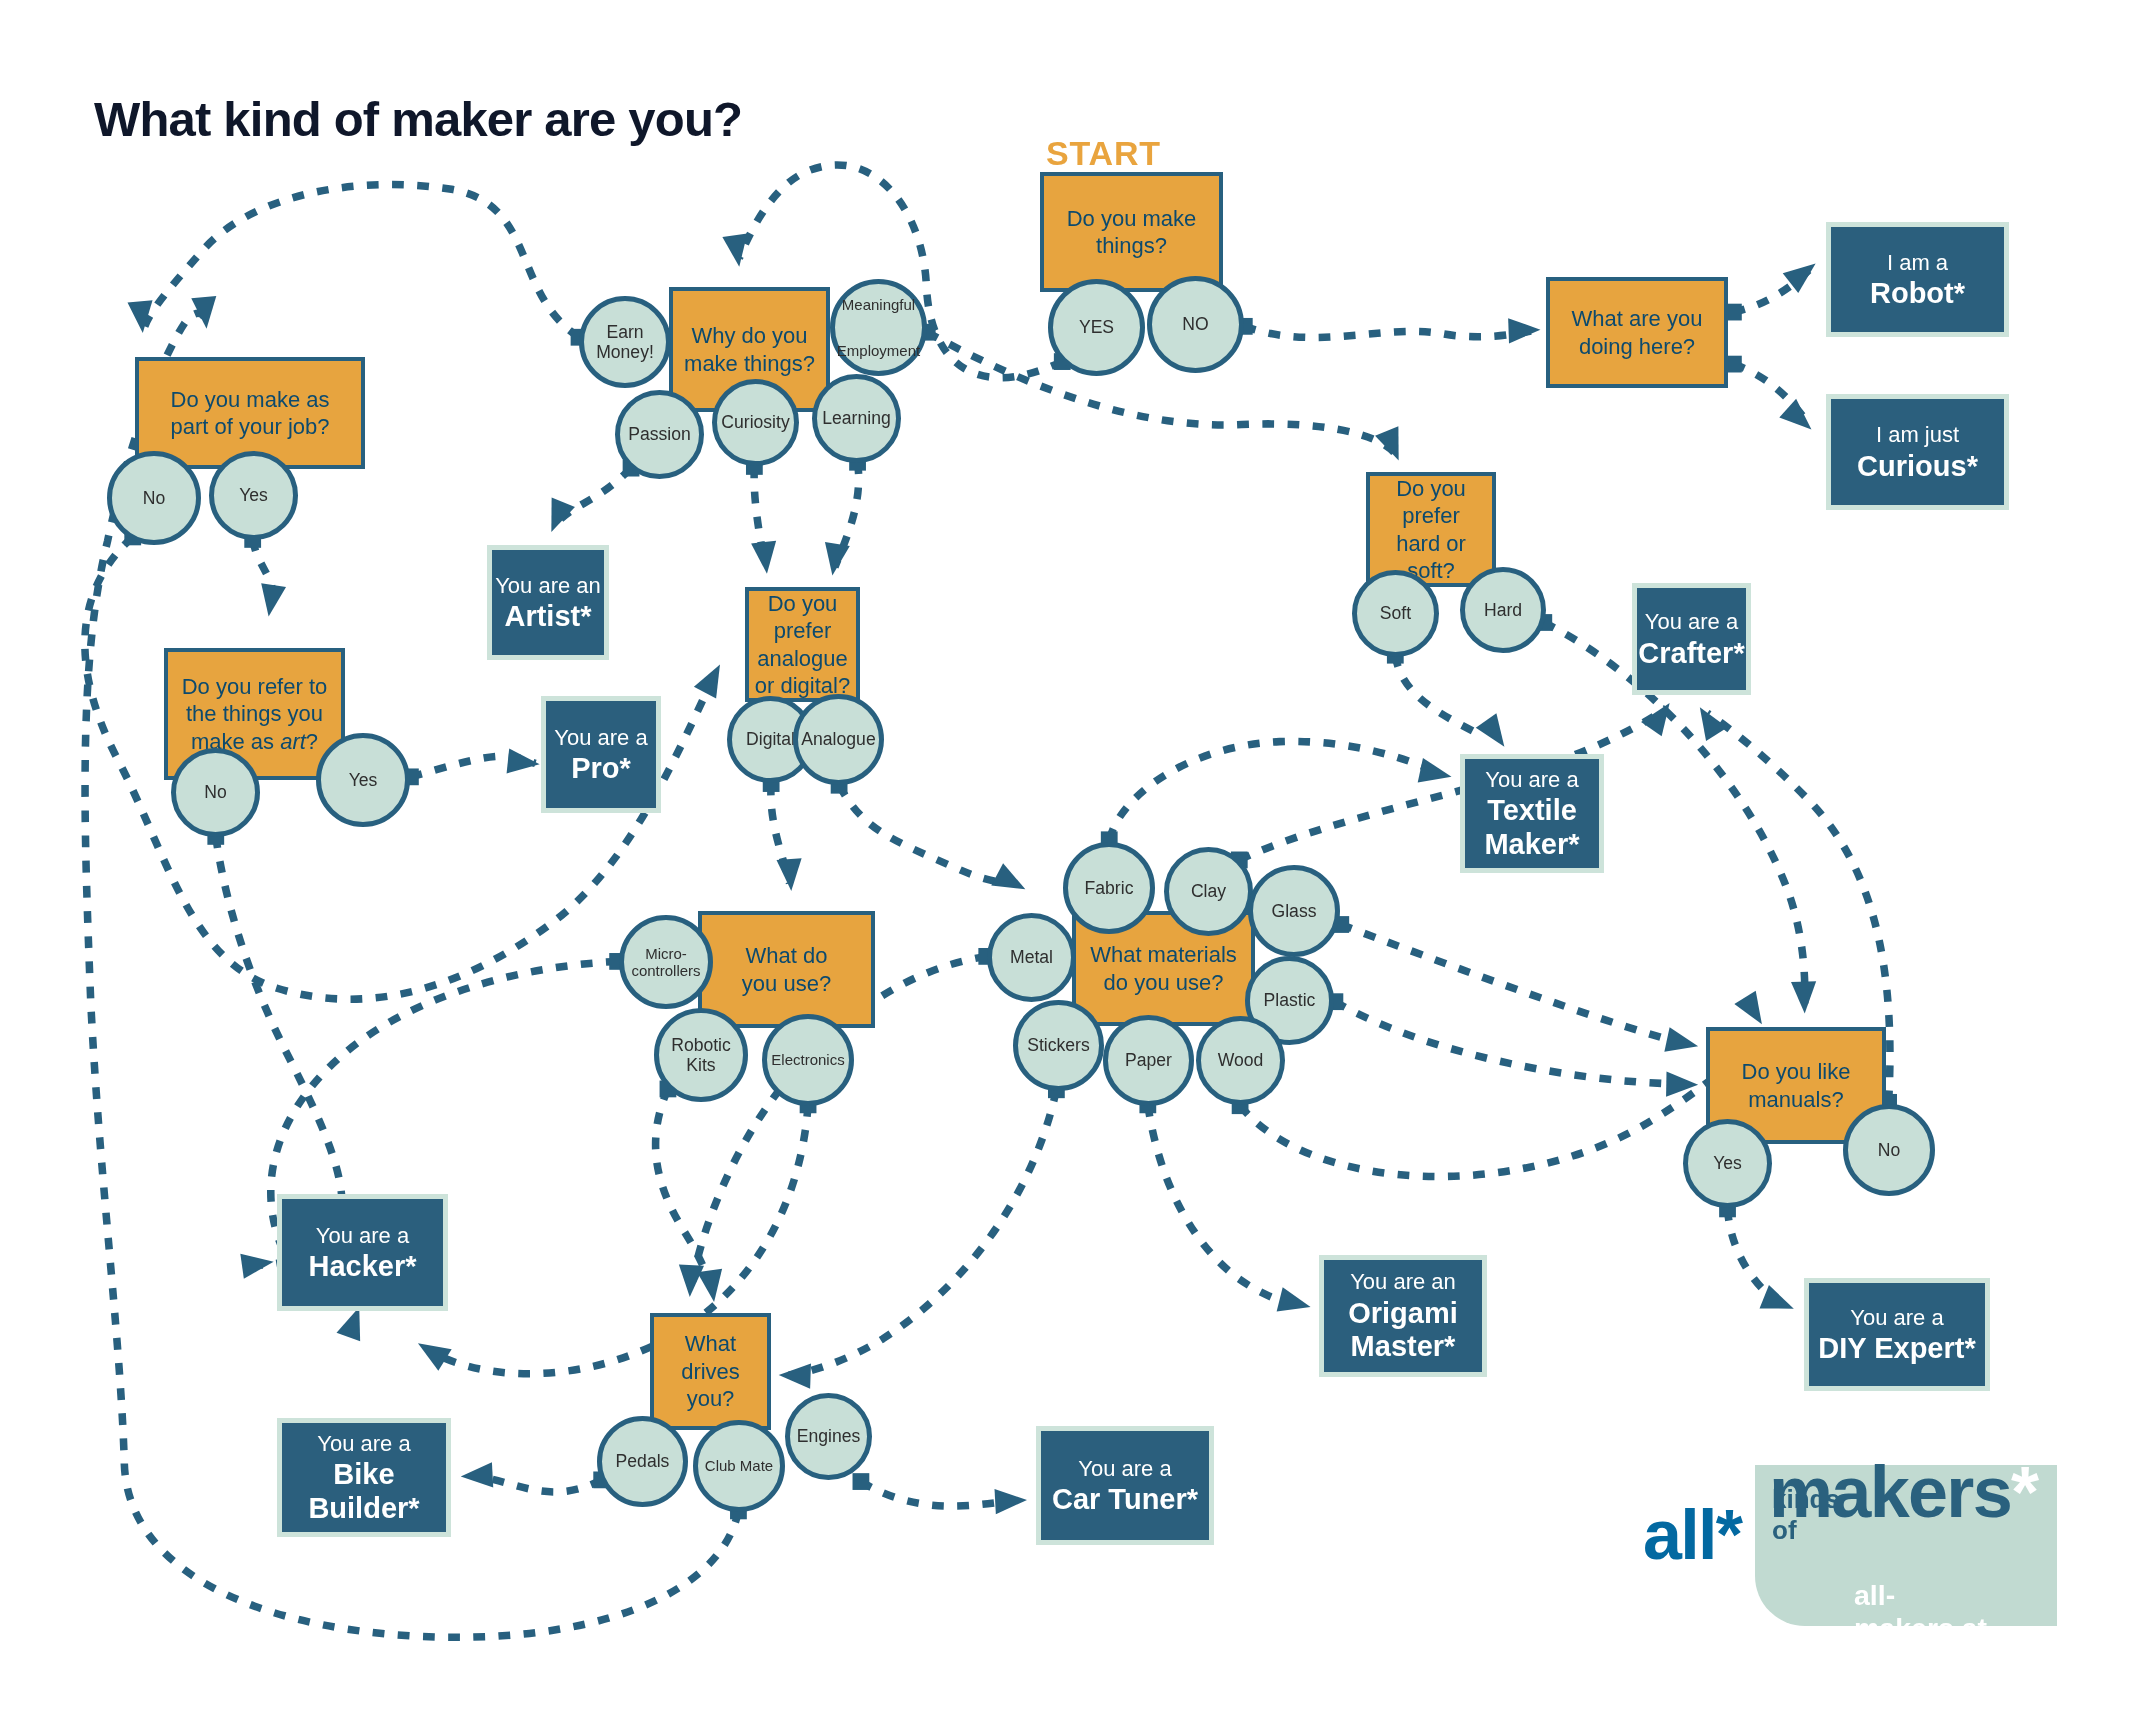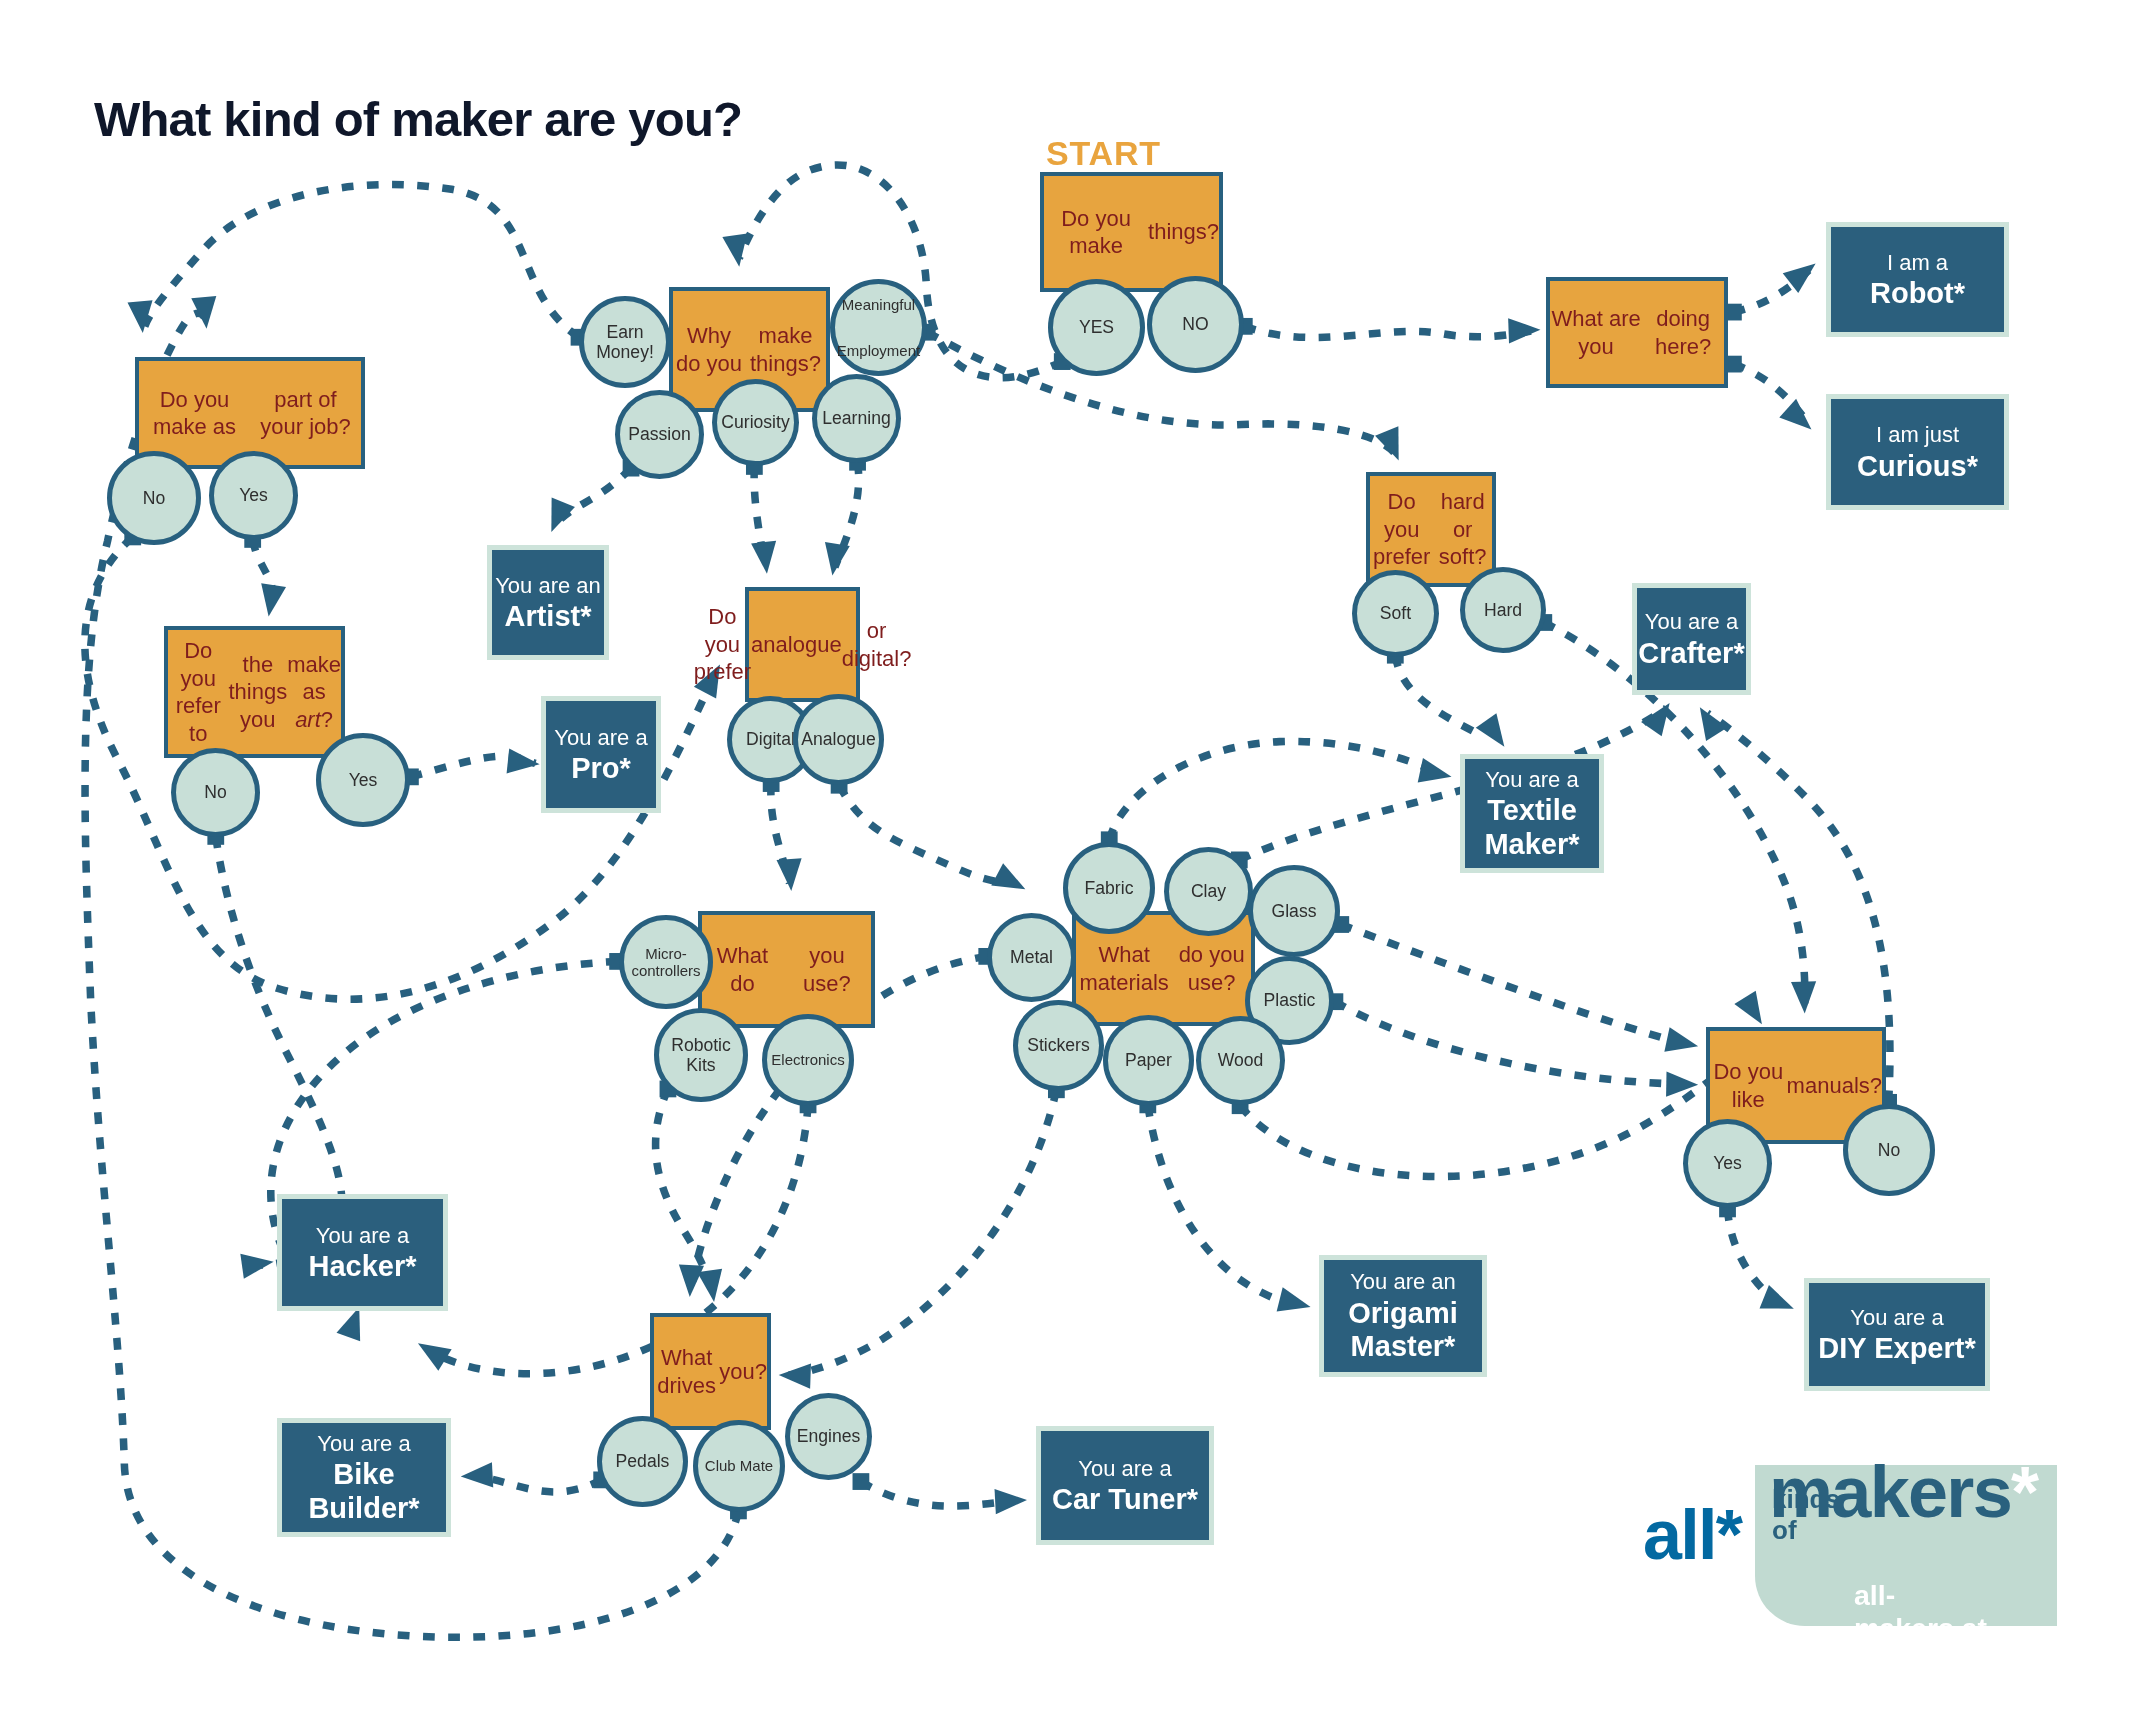--- a/index.html
+++ b/index.html
@@ -5,22 +5,22 @@
   html,body{margin:0;padding:0;background:#ffffff;}
   body{width:2148px;height:1724px;position:relative;overflow:hidden;
        font-family:"Liberation Sans",sans-serif;}
   #stage{position:absolute;inset:0;}
   #wires{position:absolute;left:0;top:0;}
   .title{position:absolute;left:94px;top:91px;font-size:49px;font-weight:bold;
          letter-spacing:-0.8px;color:#0f172a;}
   .start-label{position:absolute;font-size:34px;font-weight:bold;color:#e9a43e;
                letter-spacing:0.8px;}
   .qbox{position:absolute;background:#e7a43f;border:4.2px solid #28607f;
-        display:flex;flex-direction:row;align-items:center;justify-content:center;
-        text-align:center;color:#7f1d1d;font-size:22px;line-height:1.25;z-index:3;}
+        display:flex;flex-direction:column;align-items:center;justify-content:center;
+        text-align:center;color:#0c4a6e;font-size:22px;line-height:1.25;z-index:3;}
   .rbox{position:absolute;background:#2b5f7d;border:5px solid #cde3da;
         display:flex;flex-direction:column;align-items:center;justify-content:center;
         text-align:center;color:#ffffff;z-index:3;}
   .rbox .r1{font-size:22px;line-height:1.3;}
   .rbox .r2{font-size:29px;font-weight:bold;line-height:1.15;}
   .circle{position:absolute;background:#c8dfd7;border:5px solid #28607f;border-radius:50%;
           display:flex;flex-direction:column;align-items:center;justify-content:center;
           text-align:center;color:#2f2f2f;font-size:17.6px;line-height:1.15;z-index:4;}
   .circle.small{font-size:15px;}
   .logo{position:absolute;z-index:5;}
@@ -147,21 +147,21 @@
         <div>things?</div>
       </div>
       <div class="qbox" style="left: 669px; top: 287px; width: 153px; height: 117px;">
         <div>Why do you</div>
         <div>make things?</div>
       </div>
       <div class="qbox" style="left: 135px; top: 357px; width: 222px; height: 104px;">
         <div>Do you make as</div>
         <div>part of your job?</div>
       </div>
-      <div class="qbox" style="left: 164px; top: 626px; width: 173px; height: 124px;">
+      <div class="qbox" style="left: 164px; top: 648px; width: 173px; height: 124px;">
         <div>Do you refer to</div>
         <div>the things you</div>
         <div><span>make as </span><i>art</i><span>?</span></div>
       </div>
       <div class="qbox" style="left: 1546px; top: 277px; width: 174px; height: 103px;">
         <div>What are you</div>
         <div>doing here?</div>
       </div>
       <div class="qbox" style="left: 1366px; top: 472px; width: 122px; height: 107px;">
         <div>Do you prefer</div>

